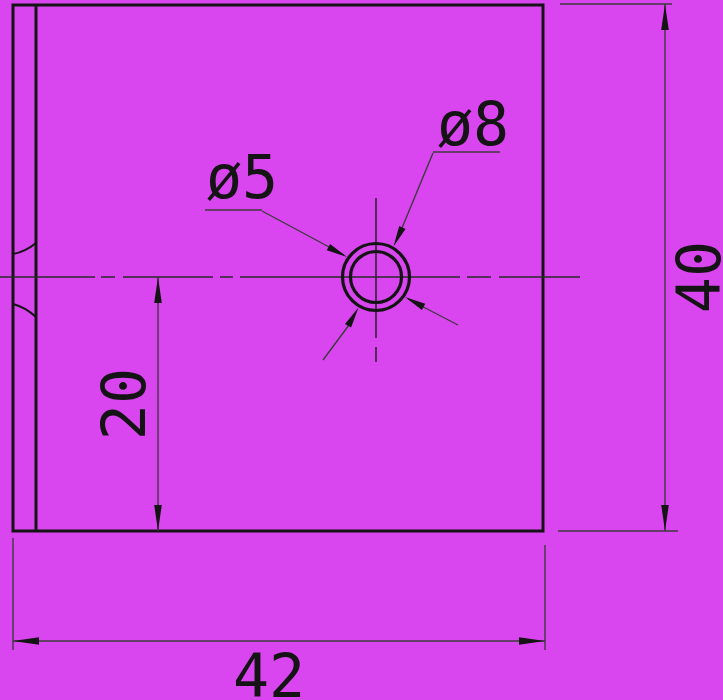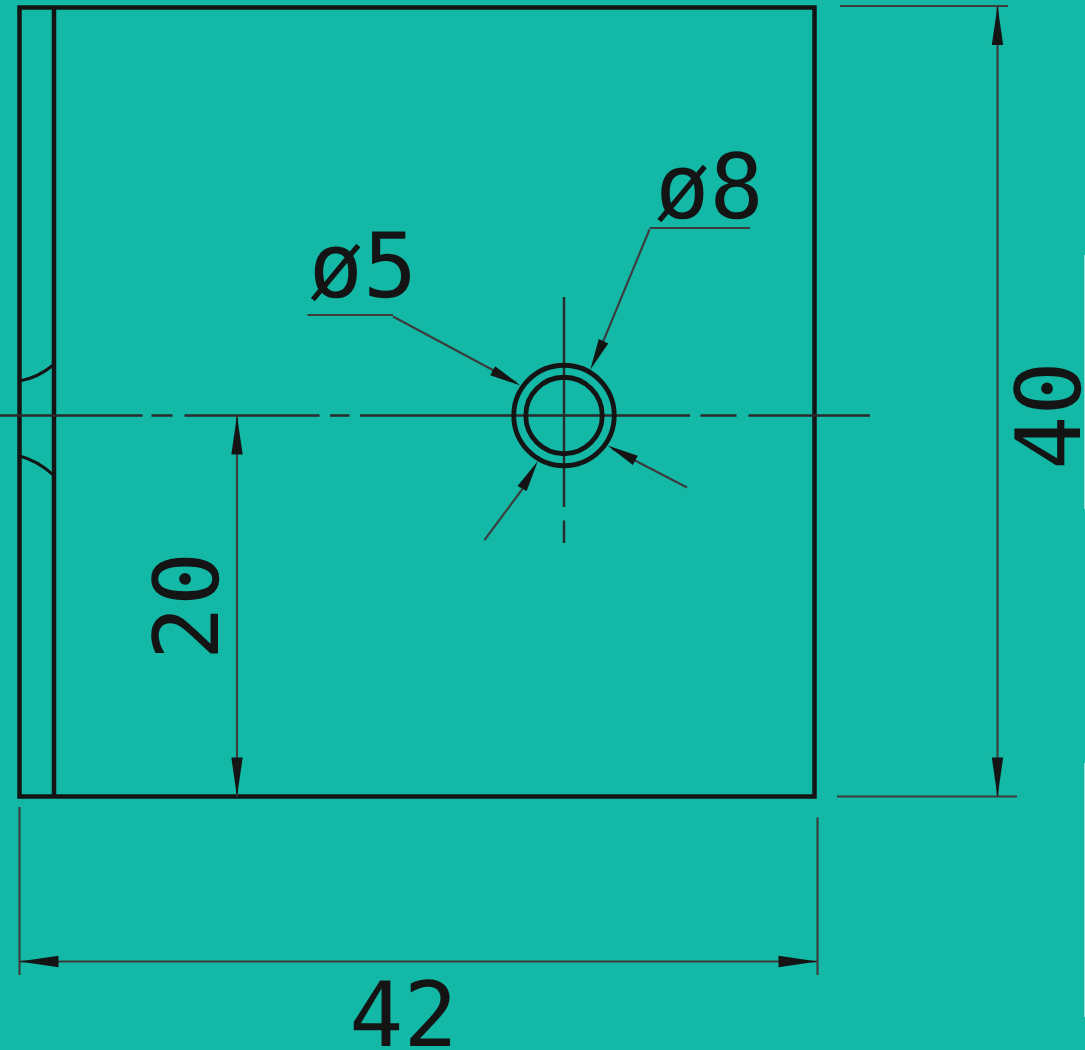--- a/index.html
+++ b/index.html
@@ -4,21 +4,21 @@
 <style>
   html, body {
     margin: 0;
     padding: 0;
     background: #ffffff;
   }
   .canvas {
     position: relative;
     width: 723px;
     height: 700px;
-    background: #14b8a6;
+    background: #d946ef;
     overflow: hidden;
   }
   svg { display: block; }
   .outline {
     stroke: #141414;
     stroke-width: 3;
     fill: none;
   }
   .hole {
     stroke: #141414;

